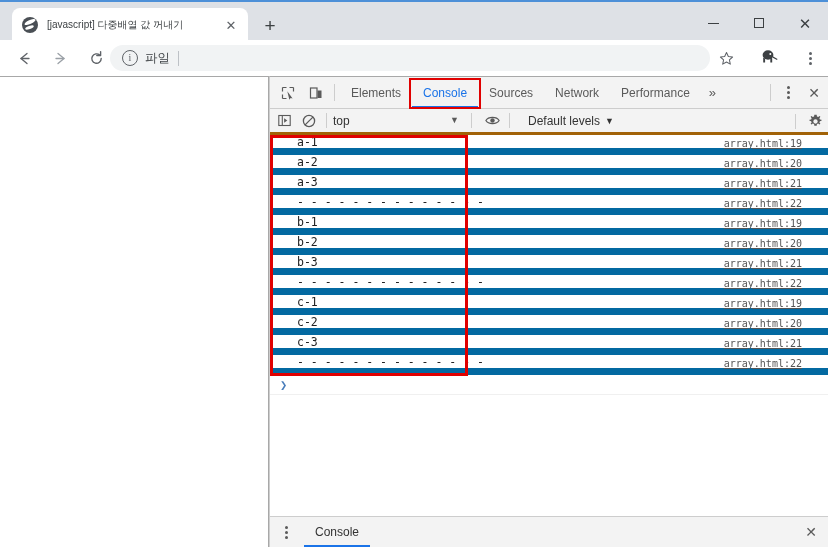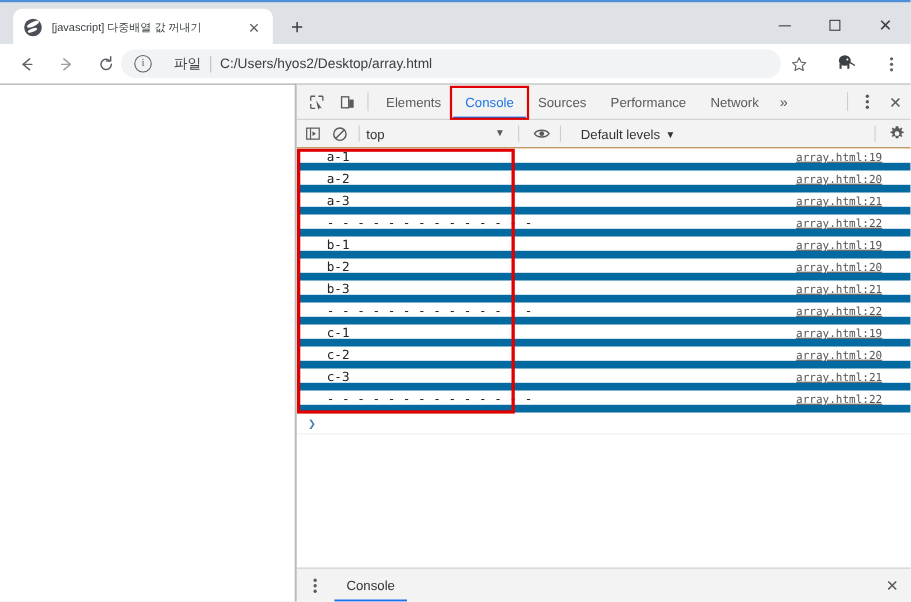--- a/index.html
+++ b/index.html
@@ -115,21 +115,21 @@
   }
   .info-icon {
     flex: 0 0 16px; width: 16px; height: 16px;
     border: 1px solid #5f6368; border-radius: 50%;
     display: flex; align-items: center; justify-content: center;
     font-size: 10px; color: #5f6368;
     font-family: "Liberation Serif", serif;
     line-height: 1;
   }
   .omni-scheme {
-    margin-left: 20px; font-size: 12.5px; color: #3c4043;
+    margin-left: 7px; font-size: 12.5px; color: #3c4043;
   }
   .omni-sep {
     margin: 0 8px; width: 1px; height: 15px; background: #bdc1c6;
   }
   .omni-url {
     font-size: 12.5px; color: #3c4043;
     white-space: nowrap;
   }
   .omni-star {
     position: absolute; left: 716px; top: 8px;
@@ -224,21 +224,21 @@
     border: 2px solid #e00000;
     pointer-events: none;
     z-index: 5;
   }
 
   
   .dt-filterbar {
     position: relative;
     height: 26px; width: 100%;
     background: #f3f3f3;
-    border-bottom: 1px solid #a16207;
+    border-bottom: 3px solid #a16207;
     display: flex; align-items: center;
   }
   .fb-icon {
     width: 22px; height: 22px; margin-left: 3px;
     display: flex; align-items: center; justify-content: center;
     color: #5a5a5a;
   }
   .fb-sep { width: 1px; height: 15px; background: #cdcdcd; margin: 0 6px; }
   .ctx-select {
     display: flex; align-items: center;
@@ -400,21 +400,20 @@
       <svg width="17" height="17" viewBox="0 0 17 17">
           <path d="M13.2 8.5 a4.7 4.7 0 1 1 -1.5 -3.4" fill="none" stroke="#5f6368" stroke-width="1.4" stroke-linecap="round"></path>
           <path d="M12.6 1.6 L12.6 5.5 L8.8 5.5" fill="none" stroke="#5f6368" stroke-width="1.4" stroke-linecap="round" stroke-linejoin="round"></path>
         </svg>
     </div>
 
     <div class="omnibox">
       <span class="info-icon">i</span>
       <span class="omni-scheme">파일</span>
       <span class="omni-sep"></span>
-      <span class="omni-url">C:/Users/hyos2/Desktop/array.html</span>
     </div>
 
     <div class="omni-star">
       <svg width="15" height="15" viewBox="0 0 16 16">
           <path d="M8 1.6 L9.95 5.85 L14.5 6.4 L11.1 9.5 L12.05 14 L8 11.75 L3.95 14 L4.9 9.5 L1.5 6.4 L6.05 5.85 Z" fill="none" stroke="#5f6368" stroke-width="1.1" stroke-linejoin="round"></path>
         </svg>
     </div>
     <div class="ext-icon">
       <svg width="19" height="17" viewBox="0 0 19 17">
         <ellipse cx="8" cy="6" rx="5.4" ry="4.7" fill="#3c4043"></ellipse>
@@ -454,24 +453,24 @@
       <div class="dt-tab">
           <span>Elements</span>
         </div>
       <div class="dt-tab active">
           <span>Console</span>
         </div>
       <div class="dt-tab">
           <span>Sources</span>
         </div>
       <div class="dt-tab">
+          <span>Network</span>
+        </div>
+      <div class="dt-tab">
           <span>Performance</span>
-        </div>
-      <div class="dt-tab">
-          <span>Network</span>
         </div>
       <div class="dt-more">»</div>
 
       <div class="dt-tabbar-right">
         <div class="dt-vsep"></div>
         <div class="dt-kebab">
             <i></i>
             <i></i>
             <i></i>
           </div>

